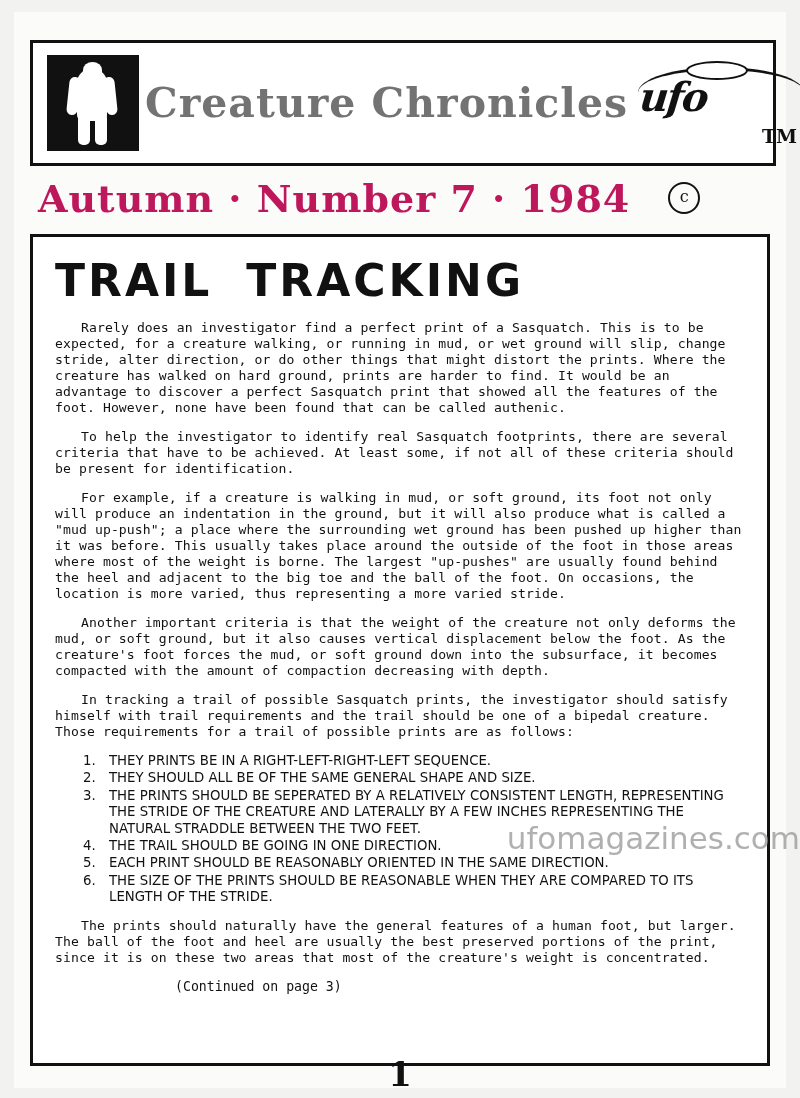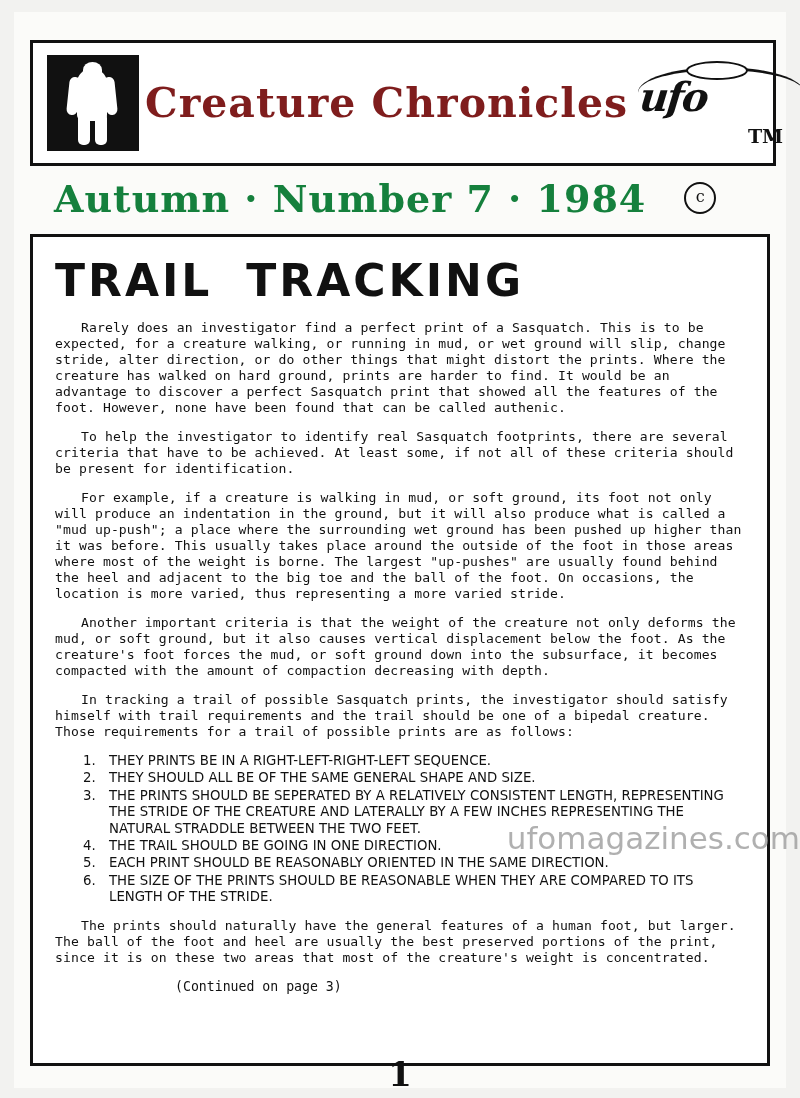--- a/index.html
+++ b/index.html
@@ -106,21 +106,21 @@
     background: #fff;
     border-radius: 5px;
   }
   .masthead-title {
     flex: 1 1 auto;
     text-align: right;
     font-family: "DejaVu Serif", serif;
     font-weight: bold;
     font-size: 41px;
     letter-spacing: 1px;
-    color: #7f1d1d;
+    color: #737373;
     padding: 0 6px;
     white-space: nowrap;
   }
   .ufo-logo {
     position: relative;
     width: 175px;
     height: 96px;
     margin-right: 16px;
     flex: 0 0 auto;
   }
@@ -150,21 +150,21 @@
     position: absolute;
     left: 4px;
     top: 12px;
     width: 166px;
     height: 48px;
     border-top: 3px solid #111;
     border-radius: 50%;
   }
   .ufo-logo .ufo-tm {
     position: absolute;
-    right: 26px;
+    right: 12px;
     bottom: 4px;
     font-family: "DejaVu Serif", serif;
     font-weight: bold;
     font-size: 19px;
     color: #111;
   }
 
   
   .issue-line {
     position: absolute;
@@ -173,22 +173,22 @@
     width: 740px;
     height: 52px;
     display: flex;
     align-items: center;
   }
   .issue-text {
     font-family: "DejaVu Serif", serif;
     font-weight: bold;
     font-size: 38px;
     letter-spacing: 1px;
-    color: #15803d;
-    margin-left: 24px;
+    color: #be185d;
+    margin-left: 8px;
     white-space: nowrap;
   }
   .copyright-mark {
     margin-left: 38px;
     width: 28px;
     height: 28px;
     border: 2px solid #111;
     border-radius: 50%;
     font-family: "DejaVu Serif", serif;
     font-size: 16px;

